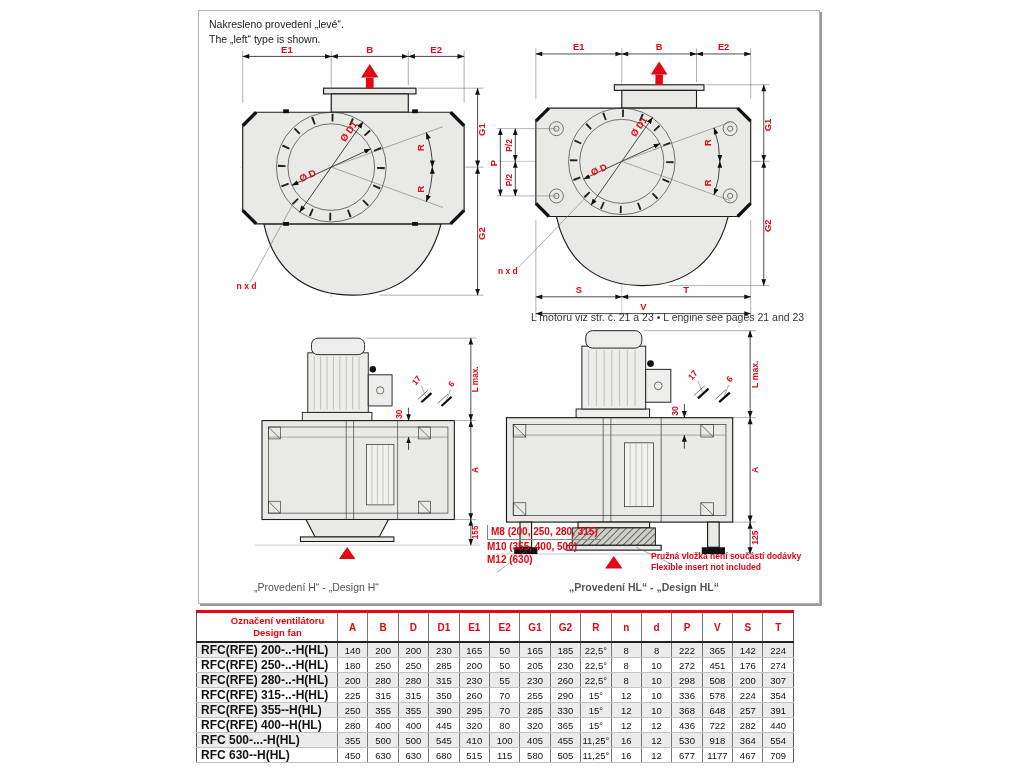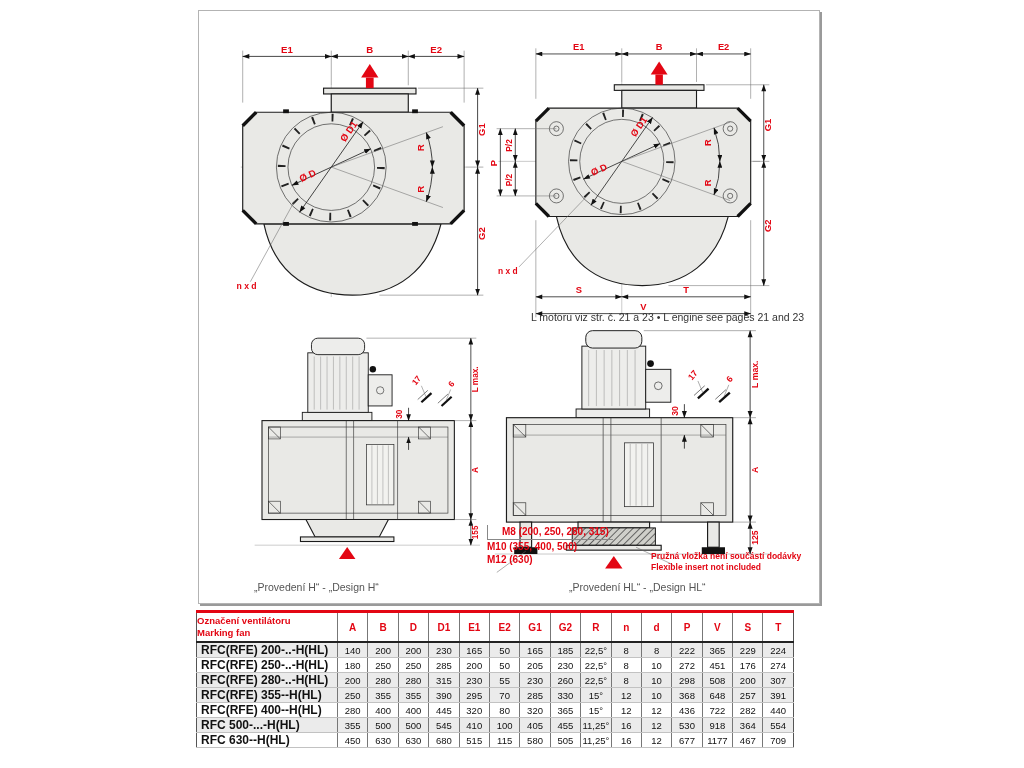--- a/index.html
+++ b/index.html
@@ -6,21 +6,21 @@
   #canvas{position:relative;width:1024px;height:768px;background:#fff;overflow:hidden;
           font-family:"Liberation Sans",sans-serif;color:#222;}
   
   #frame{position:absolute;left:198px;top:10px;width:620px;height:592px;
          background:#fff;border:1px solid #b3b3b3;box-shadow:2px 2px 0 #9a9a9a;}
   .abs{position:absolute;}
   .note{font-size:10.5px;line-height:15px;color:#222;}
   .engine-note{font-size:10.5px;color:#333;margin-left:32px;}
   .caption{font-size:10.5px;color:#555;}
   .boltnote{font-size:10px;font-weight:bold;color:#e30613;line-height:13px;z-index:3;}
-  .boltnote .boxed{border-left:1px solid #888;border-bottom:1px solid #888;padding:0 4px 1px 14px;display:inline-block;}
+  .boltnote .boxed{border-left:1px solid #888;border-bottom:1px solid #888;padding:0 4px 1px 3px;display:inline-block;}
   .insertnote{font-size:8.5px;font-weight:bold;color:#e30613;line-height:11px;z-index:3;}
   
   svg{overflow:visible;}
   .ol{fill:#e9e9e6;stroke:#1c1c1c;stroke-width:1.2;}
   .ol2{fill:#ededeb;stroke:#1c1c1c;stroke-width:1;}
   .tl{fill:none;stroke:#333;stroke-width:0.7;}
   .cl{stroke:#999;stroke-width:0.55;}
   .ext{stroke:#666;stroke-width:0.55;}
   .dim{stroke:#111;stroke-width:0.8;fill:none;}
   .thick{stroke:#111;stroke-width:3.5;}
@@ -31,33 +31,37 @@
   .red{fill:#e30613;}
   
   #tblwrap{position:absolute;left:196px;top:610px;width:598px;}
   table{border-collapse:collapse;table-layout:fixed;width:100%;
         border-top:3px solid #e30613;border-left:1px solid #555;
         border-right:1px solid #555;border-bottom:1px solid #555;}
   th,td{border-left:1px solid #777;font-family:"Liberation Sans",sans-serif;}
   th:first-child,td:first-child{border-left:none;}
   thead th{color:#e30613;font-size:10px;font-weight:bold;text-align:center;
            padding:2px 0;border-bottom:2px solid #222;background:#fff;}
-  thead th.namehead{text-align:left;padding-left:0;font-size:9.5px;line-height:12px;}
+  thead th.namehead{text-align:center;padding-left:21px;font-size:9.5px;line-height:12px;}
   tbody td{font-size:9.5px;text-align:center;height:14px;padding:0 1px;
            border-bottom:1px solid #c2c2c2;color:#111;}
   tbody td.name{text-align:left;font-weight:bold;padding-left:4px;font-size:12px;}
   tbody tr.stripe td{background:#ebebeb;}
   col.cname{width:141px;}
 </style>
 </head>
 <body>
 
 <div id="canvas">
   <div id="frame">
 
+    <div class="abs note" style="left:10px;top:6px;">
+      <div>Nakresleno provedení „levé“.</div>
+      <div>The „left“ type is shown.</div>
+    </div>
 
     <svg class="abs" style="left:36px;top:30px;" width="258" viewBox="0 0 268 272">
       <defs>
         <marker id="fl-e" markerWidth="9.5" markerHeight="7" refX="8.6" refY="3.2" orient="auto">
             <path d="M0,0 L9,3.2 L0,6.4 Z" fill="#111"></path>
           </marker>
         <marker id="fl-s" markerWidth="9.5" markerHeight="7" refX="0.4" refY="3.2" orient="auto">
             <path d="M9,0 L0,3.2 L9,6.4 Z" fill="#111"></path>
           </marker>
       </defs>
@@ -413,33 +417,33 @@
       <div>M10 (355, 400, 500)</div>
       <div>M12 (630)</div>
     </div>
 
     <div class="abs insertnote" style="left:452px;top:540px;width:170px;">
       <div>Pružná vložka není součástí dodávky</div>
       <div>Flexible insert not included</div>
     </div>
 
     <div class="abs caption" style="left:55px;top:570px;width:165px;">„Provedení H“ - „Design H“</div>
-    <div class="abs caption" style="left:370px;top:570px;width:170px;">„Provedení HL“ - „Design HL“</div>
+    <div class="abs caption" style="left:370px;top:570px;width:170px;font-weight:bold;">„Provedení HL“ - „Design HL“</div>
   </div>
 
   <div id="tblwrap">
     <table>
       <colgroup>
           <col class="cname">
         </colgroup>
       <thead>
         <tr>
           <th class="namehead">
             <div>Označení ventilátoru</div>
-            <div>Marking fan</div>
+            <div>Design fan</div>
           </th>
         <th>A</th>
             <th>B</th>
             <th>D</th>
             <th>D1</th>
             <th>E1</th>
             <th>E2</th>
             <th>G1</th>
             <th>G2</th>
             <th>R</th>
@@ -460,21 +464,21 @@
             <td>230</td>
             <td>165</td>
             <td>50</td>
             <td>165</td>
             <td>185</td>
             <td>22,5°</td>
             <td>8</td>
             <td>8</td>
             <td>222</td>
             <td>365</td>
-            <td>229</td>
+            <td>142</td>
             <td>224</td>
           </tr>
           <tr>
             <td class="name">RFC(RFE) 250-..-H(HL)</td>
             <td>180</td>
             <td>250</td>
             <td>250</td>
             <td>285</td>
             <td>200</td>
             <td>50</td>
@@ -499,20 +503,38 @@
             <td>230</td>
             <td>260</td>
             <td>22,5°</td>
             <td>8</td>
             <td>10</td>
             <td>298</td>
             <td>508</td>
             <td>200</td>
             <td>307</td>
           </tr>
+          <tr>
+            <td class="name">RFC(RFE) 315-..-H(HL)</td>
+            <td>225</td>
+            <td>315</td>
+            <td>315</td>
+            <td>350</td>
+            <td>260</td>
+            <td>70</td>
+            <td>255</td>
+            <td>290</td>
+            <td>15°</td>
+            <td>12</td>
+            <td>10</td>
+            <td>336</td>
+            <td>578</td>
+            <td>224</td>
+            <td>354</td>
+          </tr>
           <tr class="stripe">
             <td class="name">RFC(RFE) 355--H(HL)</td>
             <td>250</td>
             <td>355</td>
             <td>355</td>
             <td>390</td>
             <td>295</td>
             <td>70</td>
             <td>285</td>
             <td>330</td>

